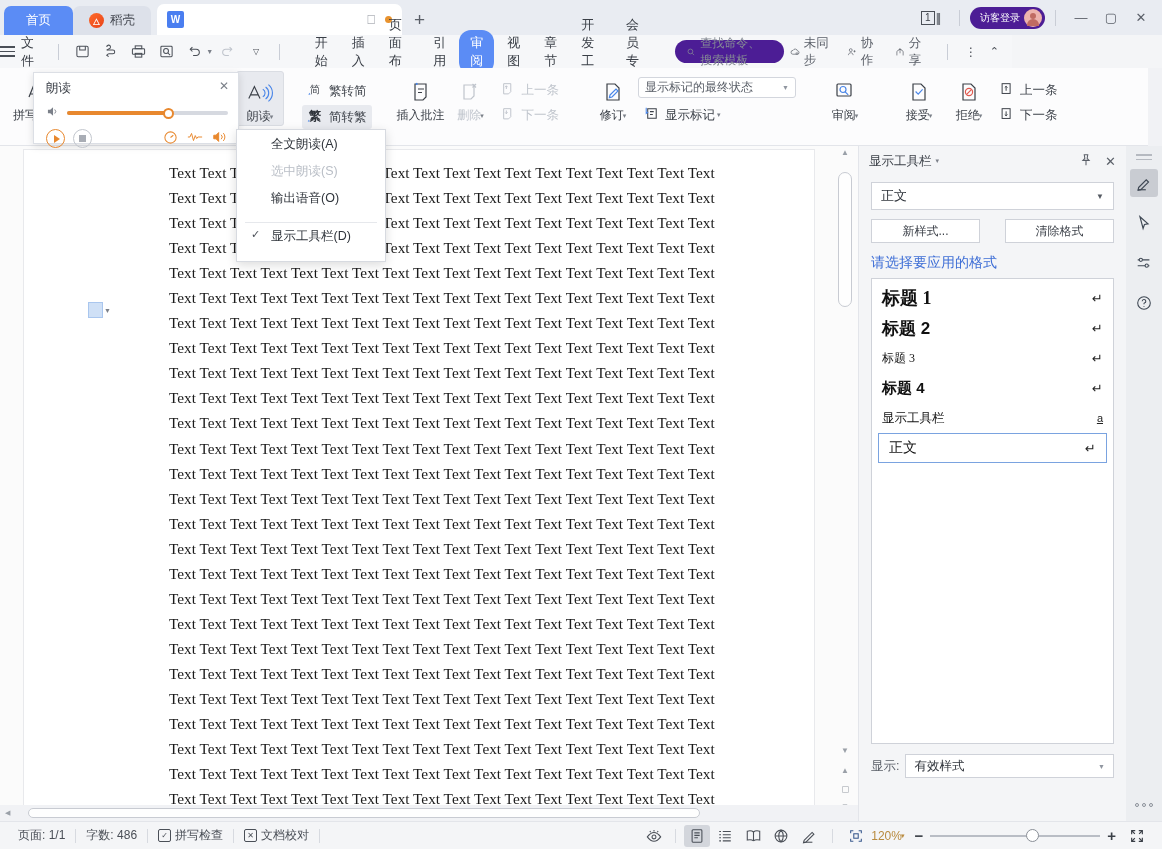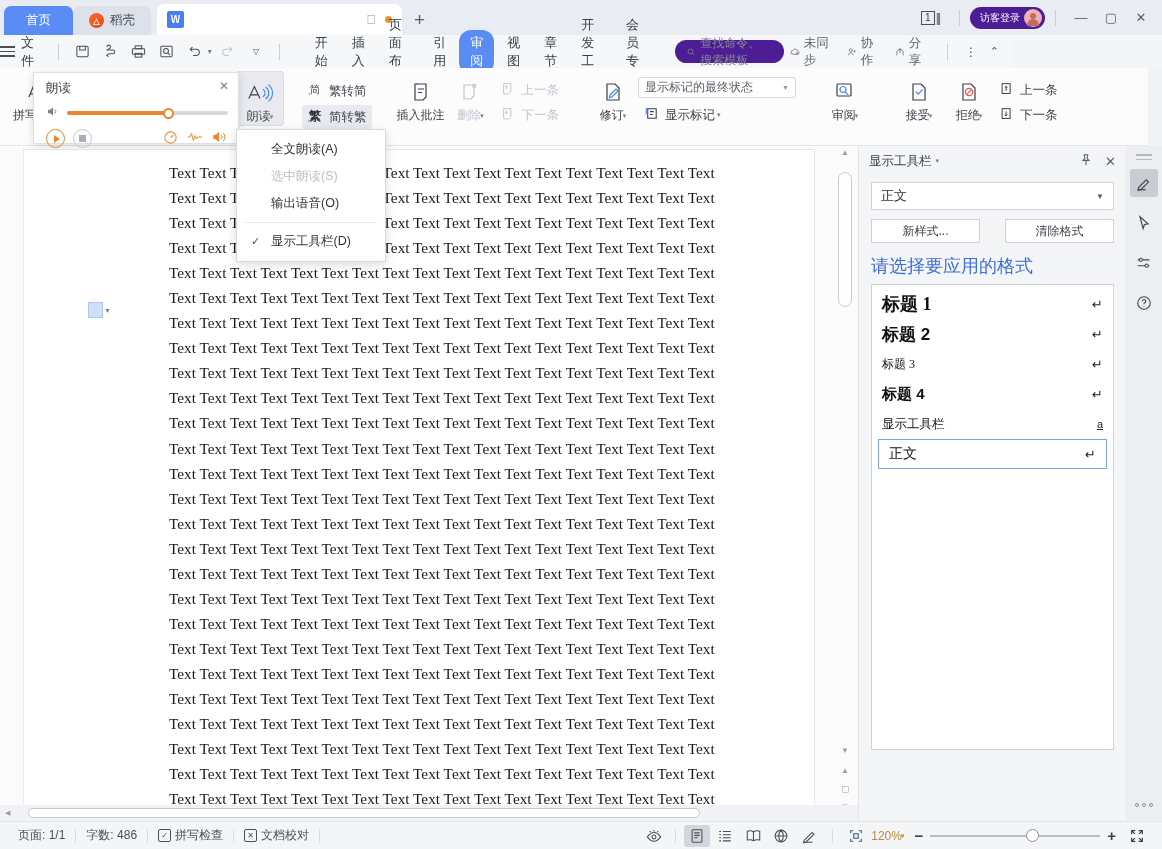--- a/index.html
+++ b/index.html
@@ -164,21 +164,21 @@
   .rb-sq { width:7px;height:7px;background:#a9adb5; }
   .rb-right { margin-left:auto; display:flex; align-items:center; gap:9px; color:#e8882e; }
 
   
   .dropdown {
     position:absolute; left:236px; top:129px; width:150px;
     background:#fff; border:1px solid #d7dae0;
     box-shadow:0 3px 10px rgba(0,0,0,.14); z-index:70; padding:6px 0;
   }
   .dd-item {
-    height:27px; display:flex; align-items:center; padding-left:34px;
+    height:27px; display:flex; padding-left:34px;
     font-size:12.5px; color:#2f343b;
   }
   .dd-item.disabled { color:#b9bec6; }
   .dd-sep { height:1px; background:#e6e8ec; margin:5px 8px; }
   .dd-check { position:absolute; left:14px; color:#4a4f57; font-size:11px; }
 
   
   .docarea {
     position:absolute; left:0; top:146px; width:858px; height:675px;
     background:#fbfbfb;
@@ -227,21 +227,21 @@
     margin:6px 12px 0; height:28px; background:#fff; border:1px solid #cfd2d9;
     display:flex; align-items:center; padding:0 9px; font-size:13px; color:#2f343b;
   }
   .rp-select .cv { margin-left:auto; font-size:8px; color:#555a62; }
   .rp-btnrow { display:flex; gap:25px; margin:9px 12px 0; }
   .rp-btn {
     flex:1; height:24px; background:#fff; border:1px solid #cfd2d9;
     display:flex; align-items:center; justify-content:center;
     font-size:12px; color:#3a3f47;
   }
-  .rp-hint { margin:11px 12px 0; font-size:18px; color:#3f6fd6; }
+  .rp-hint { margin:11px 12px 0; font-size:14px; color:#3f6fd6; }
   .rp-list {
     margin:6px 12px 0; background:#fff; border:1px solid #cfd2d9;
     height:466px; padding:4px 0; overflow:hidden;
   }
   .style-item {
     height:30px; display:flex; align-items:center; padding:0 10px;
     color:#111;
     gap:16px;
   }
   .style-item.sel { border:1px solid #7aa3e0; margin:0 6px; height:30px; }
@@ -831,20 +831,27 @@
       <div class="style-item">
         <span class="s-def">显示工具栏</span>
         <span class="mark" style="font-size:11px;text-decoration:underline;">a</span>
       </div>
       <div class="style-item sel">
         <span class="s-body">正文</span>
         <span class="mark">↵</span>
       </div>
     </div>
 
+    <div class="rp-foot">
+      <span class="rp-foot-lbl">显示:</span>
+      <span class="rp-foot-sel">
+        <span>有效样式</span>
+        <span class="cv">▼</span>
+      </span>
+    </div>
   </div>
 
   <div class="rail">
     <span class="rail-grip">
         <i></i>
         <i></i>
       </span>
     <span class="rail-btn active">
       <svg width="18" height="18" viewBox="0 0 20 20" fill="none" stroke="#3f4854" stroke-width="1.3">
           <path d="M4 15l8.5-8.5 2.5 2.5L6.5 17.5 3.5 18z" fill="none"></path>

